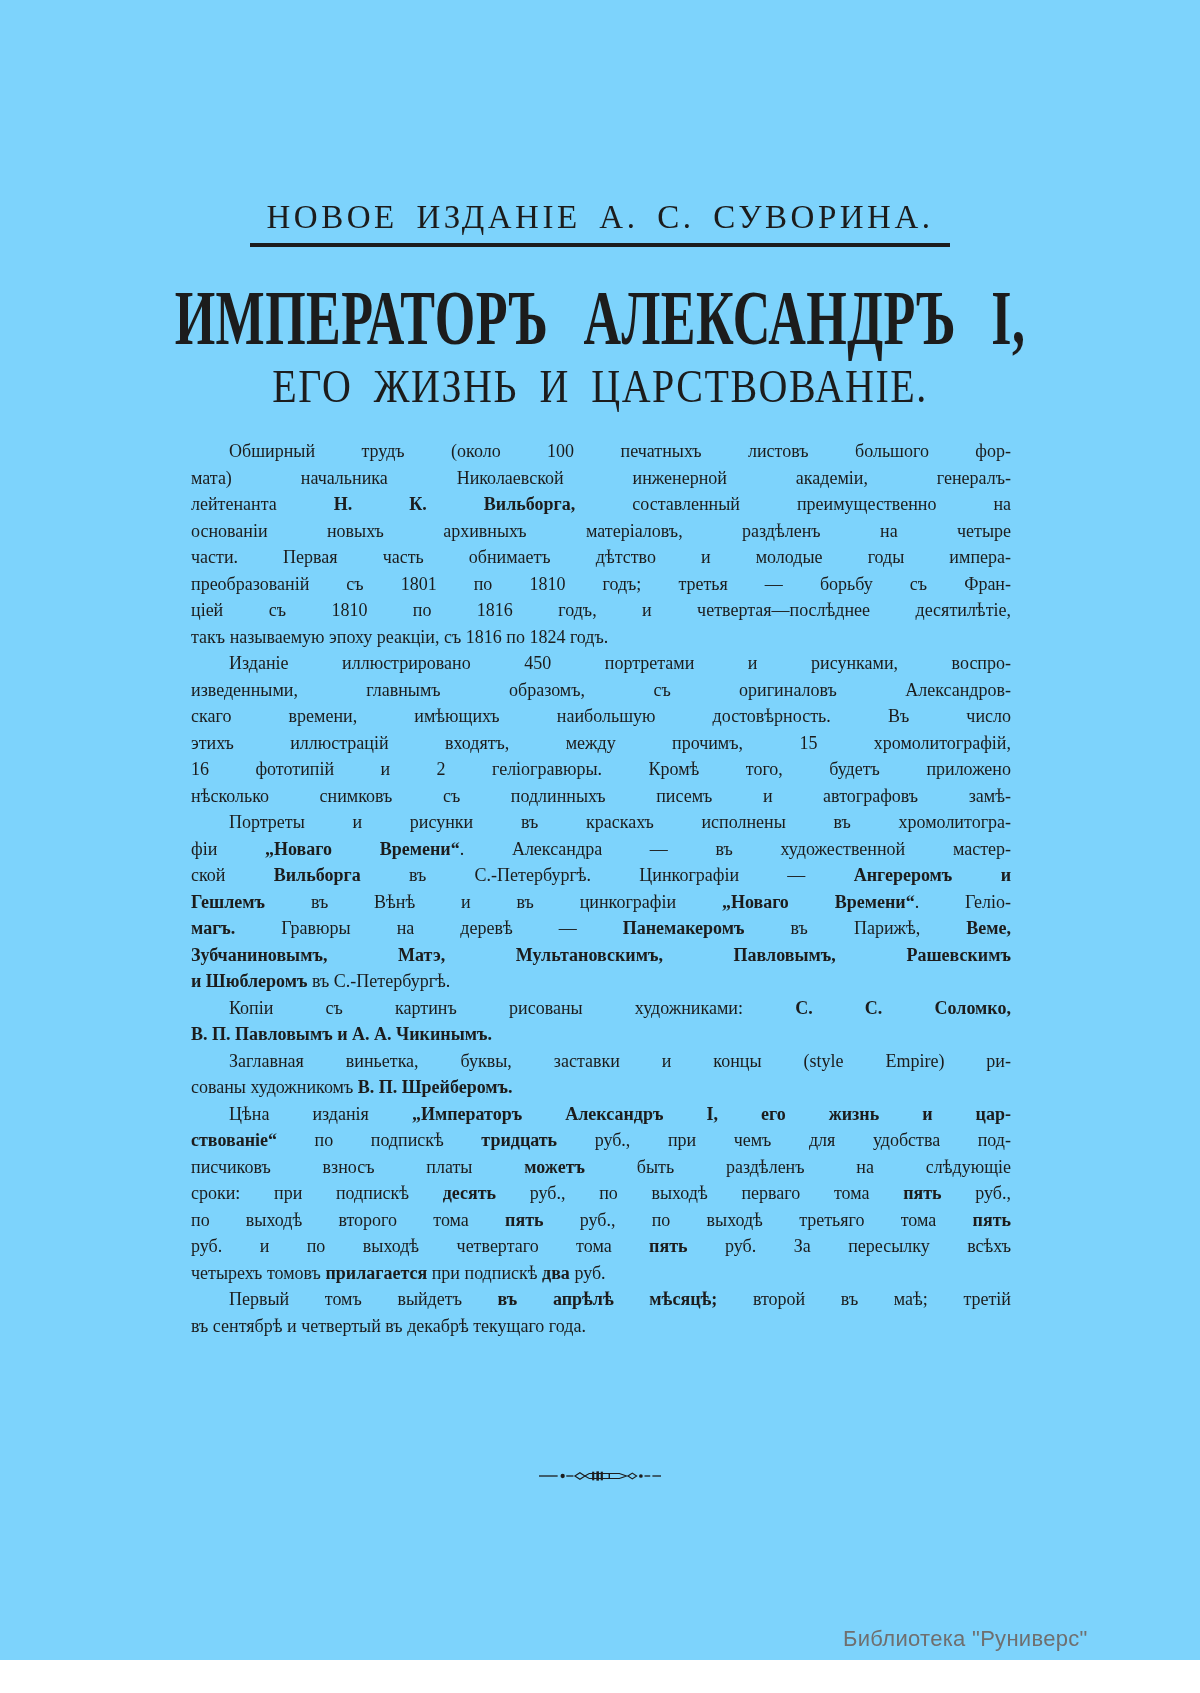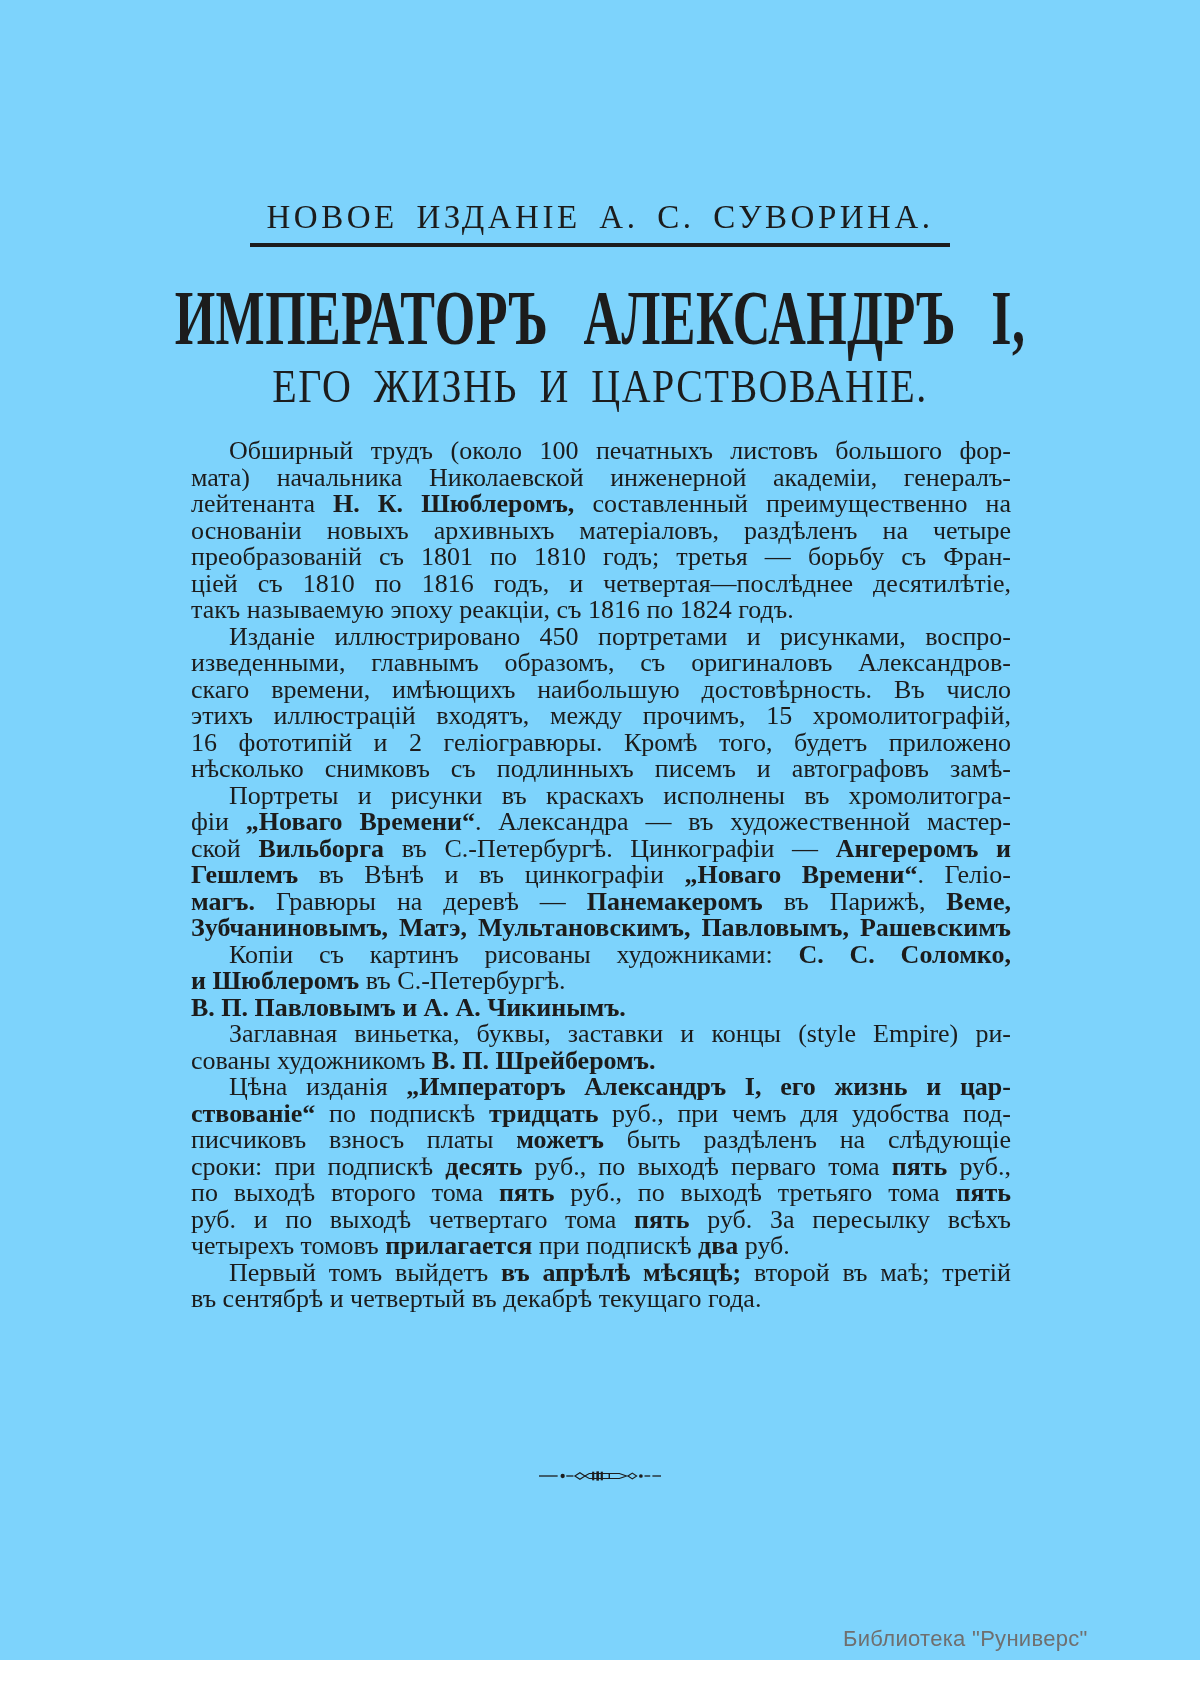--- a/index.html
+++ b/index.html
@@ -22,21 +22,21 @@
     word-spacing:26px; letter-spacing:0.5px;
     transform:scale(0.84,1.25); transform-origin:top center;
   }
   .book-subtitle {
     position:absolute; top:364px; left:0; width:100%; text-align:center;
     font-size:40px; line-height:1; letter-spacing:1.5px; word-spacing:10px;
     white-space:nowrap; transform:scaleY(1.15); transform-origin:top center;
   }
   .body-text {
     position:absolute; top:438px; left:191px; width:820px;
-    font-size:26px; line-height:26.5px;
+    font-size:18px; line-height:26.5px;
   }
   .line {
     height:26.5px; overflow:hidden;
     text-align:justify; text-align-last:justify;
   }
   .line.first { text-indent:38px; }
   .line.end { text-align-last:left; }
   .line b { font-weight:bold; }
   .tailpiece {
     position:absolute; top:1468px; left:50%; transform:translateX(-50%);
@@ -57,39 +57,40 @@
 
   <div class="header-rule"></div>
 
   <h1 class="book-title">ИМПЕРАТОРЪ АЛЕКСАНДРЪ I,</h1>
 
   <div class="book-subtitle">ЕГО ЖИЗНЬ И ЦАРСТВОВАНІЕ.</div>
 
   <div class="body-text">
       <div class="line first"><span>Обширный трудъ (около 100 печатныхъ листовъ большого фор-</span></div>
       <div class="line"><span>мата) начальника Николаевской инженерной академіи, генералъ-</span></div>
-      <div class="line"><span>лейтенанта </span><b>Н. К. Шюблеромъ,</b><span> составленный преимущественно на</span></div>
+      <div class="line"><span>лейтенанта </span><b>Н. К. Вильборга,</b><span> составленный преимущественно на</span></div>
       <div class="line"><span>основаніи новыхъ архивныхъ матеріаловъ, раздѣленъ на четыре</span></div>
+      <div class="line"><span>части. Первая часть обнимаетъ дѣтство и молодые годы импера-</span></div>
       <div class="line"><span>преобразованій съ 1801 по 1810 годъ; третья — борьбу съ Фран-</span></div>
       <div class="line"><span>ціей съ 1810 по 1816 годъ, и четвертая—послѣднее десятилѣтіе,</span></div>
       <div class="line end"><span>такъ называемую эпоху реакціи, съ 1816 по 1824 годъ.</span></div>
       <div class="line first"><span>Изданіе иллюстрировано 450 портретами и рисунками, воспро-</span></div>
       <div class="line"><span>изведенными, главнымъ образомъ, съ оригиналовъ Александров-</span></div>
       <div class="line"><span>скаго времени, имѣющихъ наибольшую достовѣрность. Въ число</span></div>
       <div class="line"><span>этихъ иллюстрацій входятъ, между прочимъ, 15 хромолитографій,</span></div>
       <div class="line"><span>16 фототипій и 2 геліогравюры. Кромѣ того, будетъ приложено</span></div>
       <div class="line"><span>нѣсколько снимковъ съ подлинныхъ писемъ и автографовъ замѣ-</span></div>
       <div class="line first"><span>Портреты и рисунки въ краскахъ исполнены въ хромолитогра-</span></div>
       <div class="line"><span>фіи </span><b>„Новаго Времени“</b><span>. Александра — въ художественной мастер-</span></div>
       <div class="line"><span>ской </span><b>Вильборга</b><span> въ С.-Петербургѣ. Цинкографіи — </span><b>Ангереромъ и</b></div>
       <div class="line"><b>Гешлемъ</b><span> въ Вѣнѣ и въ цинкографіи </span><b>„Новаго Времени“</b><span>. Геліо-</span></div>
       <div class="line"><b>магъ.</b><span> Гравюры на деревѣ — </span><b>Панемакеромъ</b><span> въ Парижѣ, </span><b>Веме,</b></div>
       <div class="line"><b>Зубчаниновымъ, Матэ, Мультановскимъ, Павловымъ, Рашевскимъ</b></div>
+      <div class="line end"><b>и Шюблеромъ</b><span> въ С.-Петербургѣ.</span></div>
       <div class="line first"><span>Копіи съ картинъ рисованы художниками: </span><b>С. С. Соломко,</b></div>
-      <div class="line end"><b>и Шюблеромъ</b><span> въ С.-Петербургѣ.</span></div>
       <div class="line end"><b>В. П. Павловымъ и А. А. Чикинымъ.</b></div>
       <div class="line first"><span>Заглавная виньетка, буквы, заставки и концы (style Empire) ри-</span></div>
       <div class="line end"><span>сованы художникомъ </span><b>В. П. Шрейберомъ.</b></div>
       <div class="line first"><span>Цѣна изданія </span><b>„Императоръ Александръ I, его жизнь и цар-</b></div>
       <div class="line"><b>ствованіе“</b><span> по подпискѣ </span><b>тридцать</b><span> руб., при чемъ для удобства под-</span></div>
       <div class="line"><span>писчиковъ взносъ платы </span><b>можетъ</b><span> быть раздѣленъ на слѣдующіе</span></div>
       <div class="line"><span>сроки: при подпискѣ </span><b>десять</b><span> руб., по выходѣ перваго тома </span><b>пять</b><span> руб.,</span></div>
       <div class="line"><span>по выходѣ второго тома </span><b>пять</b><span> руб., по выходѣ третьяго тома </span><b>пять</b></div>
       <div class="line"><span>руб. и по выходѣ четвертаго тома </span><b>пять</b><span> руб. За пересылку всѣхъ</span></div>
       <div class="line end"><span>четырехъ томовъ </span><b>прилагается</b><span> при подпискѣ </span><b>два</b><span> руб.</span></div>

